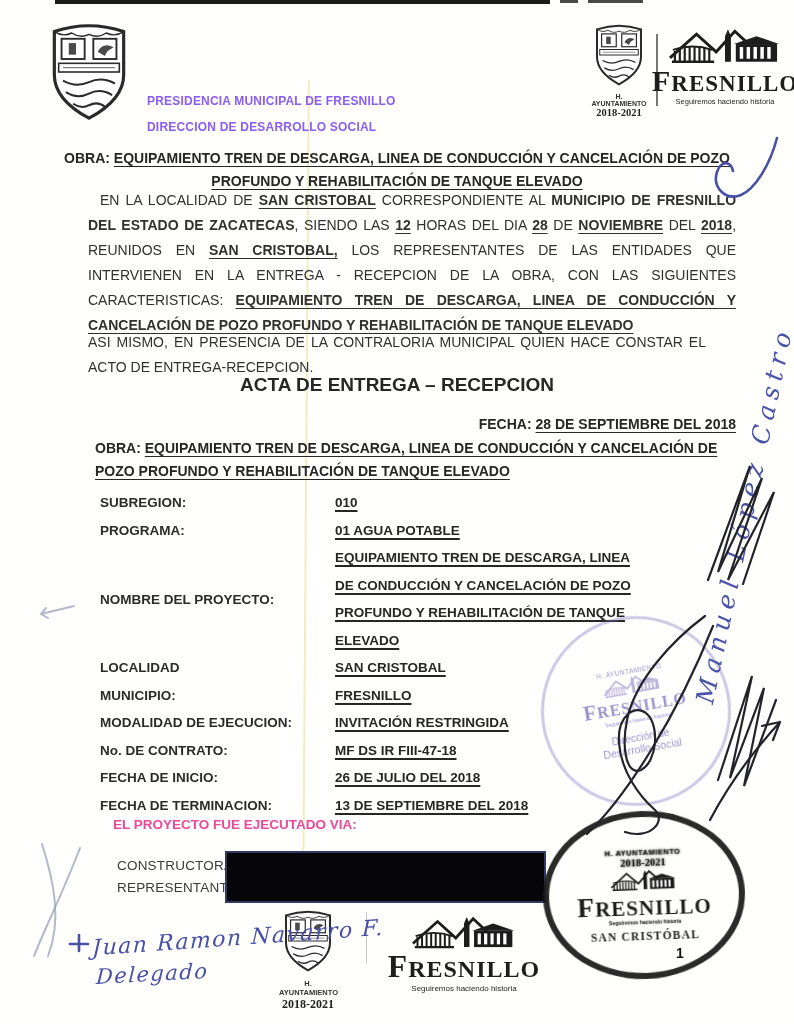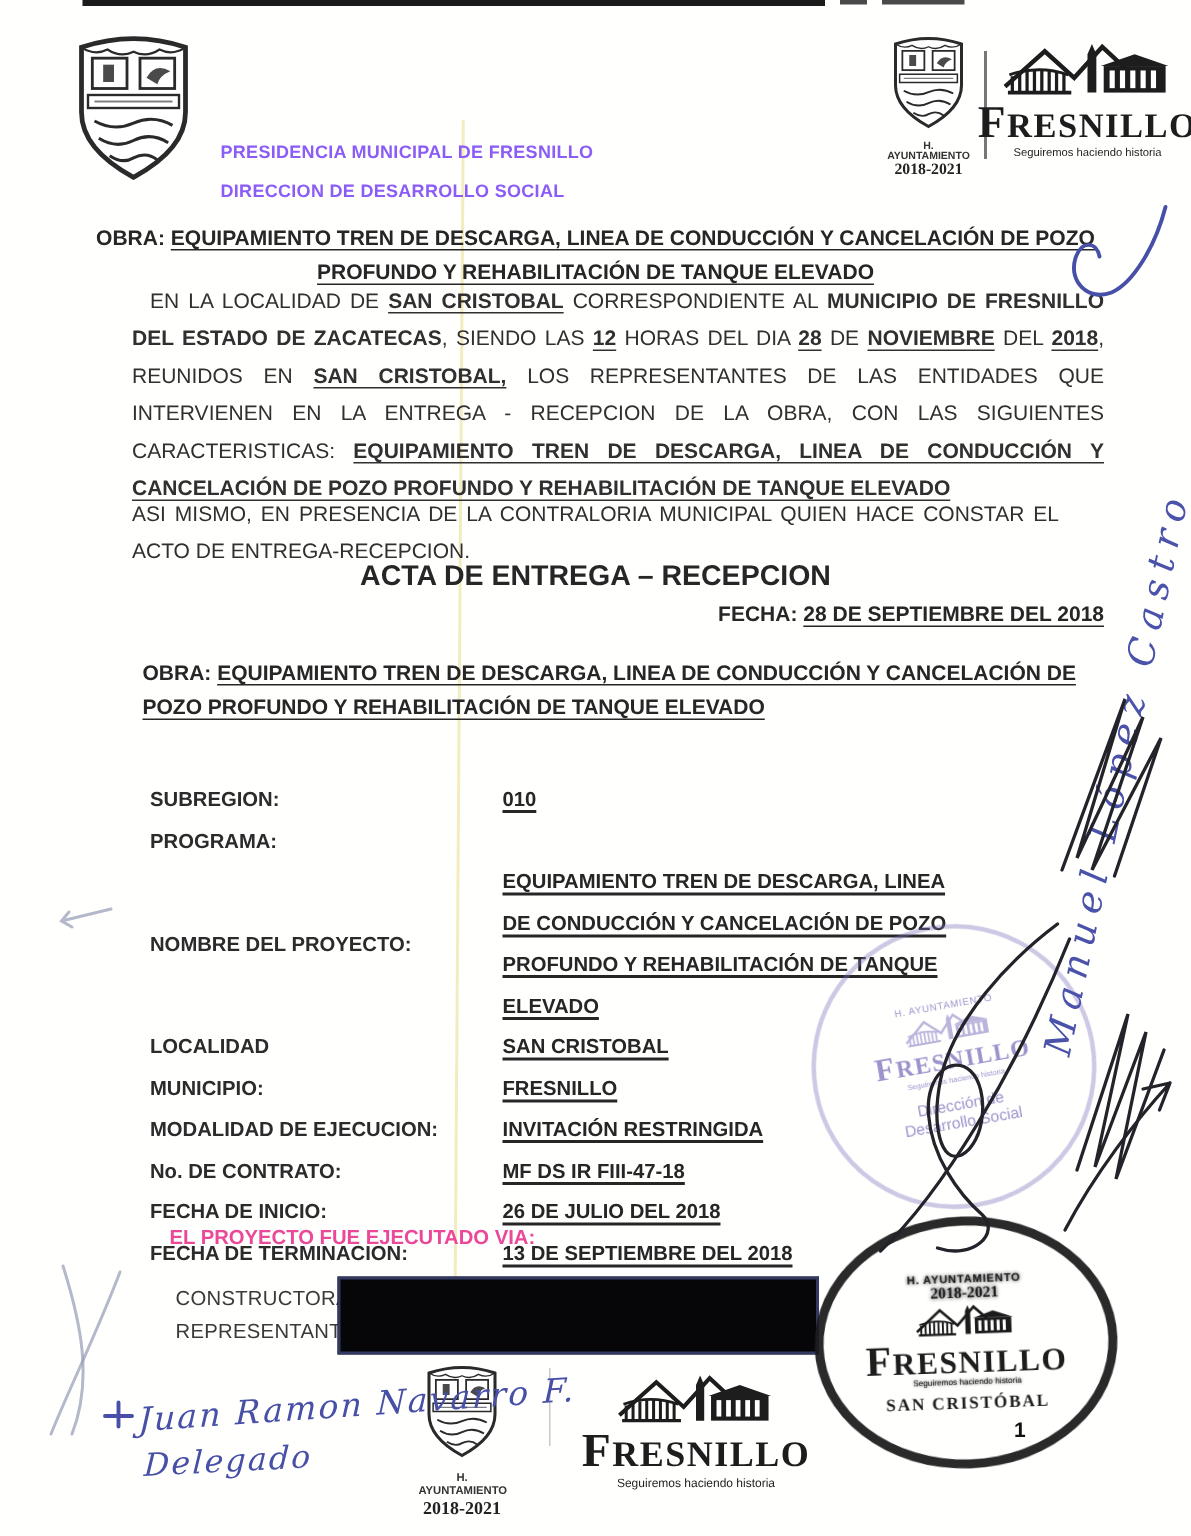--- a/index.html
+++ b/index.html
@@ -32,21 +32,21 @@
   .wordmark{font-family:"Liberation Serif",serif;font-weight:700;letter-spacing:1px;color:#1d1d1d;line-height:1;}
   .wordmark::first-letter{font-size:1.32em;}
   .tagline{font-size:7.5px;color:#1d1d1d;margin-top:1px;white-space:nowrap;}
 
   .obra-head{left:50px;width:694px;text-align:center;font-size:14px;font-weight:700;line-height:22.5px;color:#262626;}
   .para{left:88px;width:648px;font-size:14px;line-height:25px;text-align:justify;color:#303030;}
   .acta{left:147px;width:500px;text-align:center;font-weight:700;font-size:19px;color:#262626;}
   .fecha{left:300px;width:436px;text-align:right;font-size:14px;font-weight:700;color:#262626;}
   .obra2{left:95px;width:642px;font-size:14px;font-weight:700;line-height:22.5px;color:#262626;}
 
-  .fields{left:100px;top:489px;width:545px;margin-top:30px;}
+  .fields{left:100px;top:489px;width:545px;}
   .frow{display:flex;align-items:center;min-height:27.5px;}
   .frow .lab{width:205px;font-size:13.5px;font-weight:700;color:#2b2b2b;flex:none;}
   .frow .val{width:300px;font-size:13.5px;font-weight:700;color:#262626;line-height:27.5px;
              text-decoration:underline;text-decoration-thickness:1.5px;text-underline-offset:3px;padding-left:30px;}
   .frow.tall{height:110px;}
   .exec{left:113px;font-size:13.5px;font-weight:700;color:#ec4899;}
   .plain-lab{left:117px;font-size:13.5px;color:#3a3a3a;letter-spacing:.2px;}
   .redaction{left:225px;top:851px;width:317px;height:48px;background:#060608;border:2px solid #323a63;z-index:5;}
 
   
@@ -171,31 +171,32 @@
   <div class="abs title" style="top:120px;">DIRECCION DE DESARROLLO SOCIAL</div>
 
   <div class="abs obra-head" style="top:147px;"><span>OBRA: </span><span class="u">EQUIPAMIENTO TREN DE DESCARGA, LINEA DE CONDUCCIÓN Y CANCELACIÓN DE POZO PROFUNDO Y REHABILITACIÓN DE TANQUE ELEVADO</span></div>
 
   <div class="abs para" style="top:188px;text-indent:12px;"><span>EN LA LOCALIDAD DE </span><span class="bu">SAN CRISTOBAL</span><span> CORRESPONDIENTE AL </span><span class="b">MUNICIPIO DE FRESNILLO DEL ESTADO DE ZACATECAS</span><span>, SIENDO LAS </span><span class="bu">12</span><span> HORAS DEL DIA </span><span class="bu">28</span><span> DE </span><span class="bu">NOVIEMBRE</span><span> DEL </span><span class="bu">2018</span><span>, REUNIDOS EN </span><span class="bu">SAN CRISTOBAL,</span><span> LOS REPRESENTANTES DE LAS ENTIDADES QUE INTERVIENEN EN LA ENTREGA - RECEPCION DE LA OBRA, CON LAS SIGUIENTES CARACTERISTICAS: </span><span class="bu">EQUIPAMIENTO TREN DE DESCARGA, LINEA DE CONDUCCIÓN Y CANCELACIÓN DE POZO PROFUNDO Y REHABILITACIÓN DE TANQUE ELEVADO</span></div>
 
   <div class="abs para" style="top:330px;width:618px;">ASI MISMO, EN PRESENCIA DE LA CONTRALORIA MUNICIPAL QUIEN HACE CONSTAR EL ACTO DE ENTREGA-RECEPCION.</div>
 
   <div class="abs acta" style="top:374px;">ACTA DE ENTREGA – RECEPCION</div>
 
-  <div class="abs fecha" style="top:401px;"><span>FECHA:  </span><span class="u">28 DE SEPTIEMBRE DEL 2018</span></div>
+  <div class="abs fecha" style="top:416px;"><span>FECHA:  </span><span class="u">28 DE SEPTIEMBRE DEL 2018</span></div>
 
   <div class="abs obra2" style="top:437px;"><span>OBRA: </span><span class="u">EQUIPAMIENTO TREN DE DESCARGA, LINEA DE CONDUCCIÓN Y CANCELACIÓN DE POZO PROFUNDO Y REHABILITACIÓN DE TANQUE ELEVADO</span></div>
 
   <div class="abs fields">
     <div class="frow">
       <div class="lab">SUBREGION:</div>
       <div class="val">010</div>
     </div>
     <div class="frow">
       <div class="lab">PROGRAMA:</div>
+      <div class="val">01 AGUA POTABLE</div>
     </div>
     <div class="frow tall">
       <div class="lab">NOMBRE DEL PROYECTO:</div>
       <div class="val">EQUIPAMIENTO TREN DE DESCARGA, LINEA DE CONDUCCIÓN Y CANCELACIÓN DE POZO PROFUNDO Y REHABILITACIÓN DE TANQUE ELEVADO</div>
     </div>
     <div class="frow">
       <div class="lab">LOCALIDAD</div>
       <div class="val">SAN CRISTOBAL</div>
     </div>
     <div class="frow">

